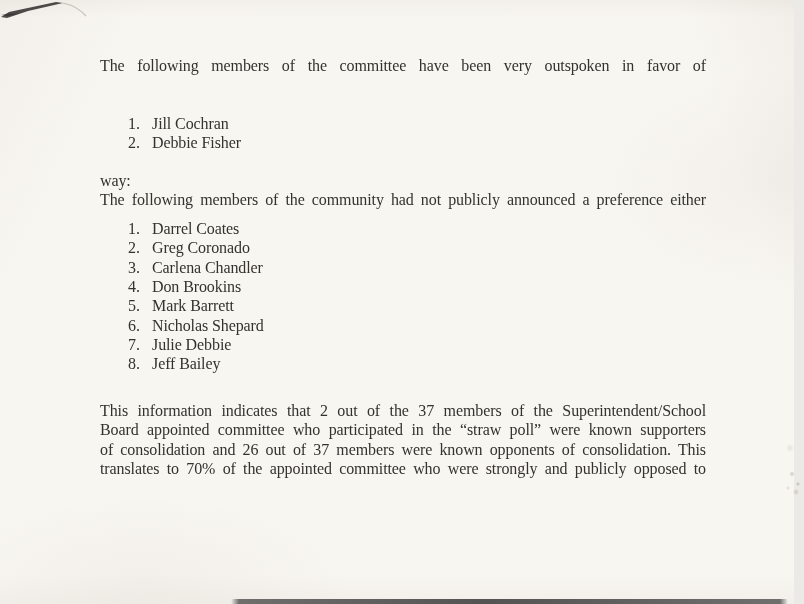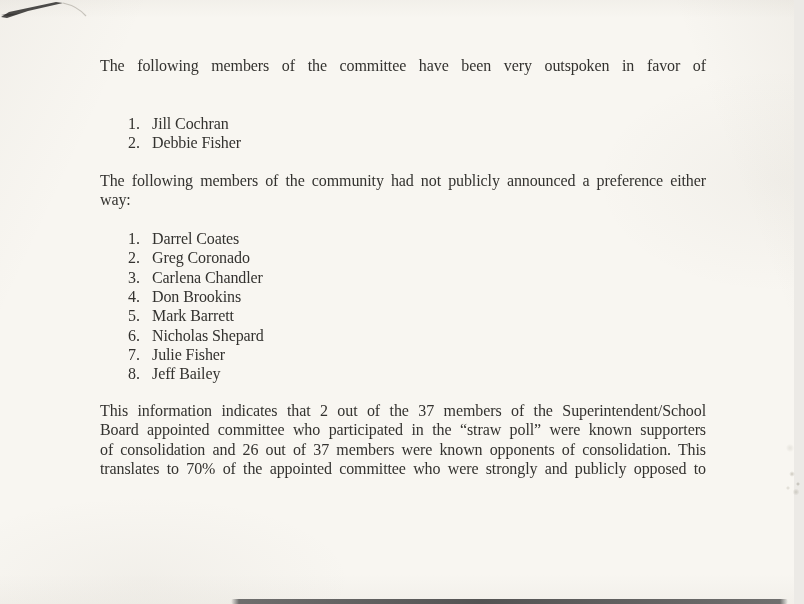--- a/index.html
+++ b/index.html
@@ -119,33 +119,33 @@
   </div>
 
   <div class="block" style="top:114px;">
     <ol class="name-list">
       <li>Jill Cochran</li>
       <li>Debbie Fisher</li>
     </ol>
   </div>
 
   <div class="block" style="top:171px;">
+    <div class="jline last">way:</div>
     <div class="jline">The following members of the community had not publicly announced a preference either</div>
-    <div class="jline last">way:</div>
   </div>
 
-  <div class="block" style="top:229px;">
+  <div class="block" style="top:219px;">
     <ol class="name-list">
       <li>Darrel Coates</li>
       <li>Greg Coronado</li>
       <li>Carlena Chandler</li>
       <li>Don Brookins</li>
       <li>Mark Barrett</li>
       <li>Nicholas Shepard</li>
-      <li>Julie Fisher</li>
+      <li>Julie Debbie</li>
       <li>Jeff Bailey</li>
     </ol>
   </div>
 
   <div class="block" style="top:401px;">
     <div class="jline">This information indicates that 2 out of the 37 members of the Superintendent/School</div>
     <div class="jline">Board appointed committee who participated in the “straw poll” were known supporters</div>
     <div class="jline">of consolidation and 26 out of 37 members were known opponents of consolidation.  This</div>
     <div class="jline">translates to 70% of the appointed committee who were strongly and publicly opposed to</div>
   </div>

